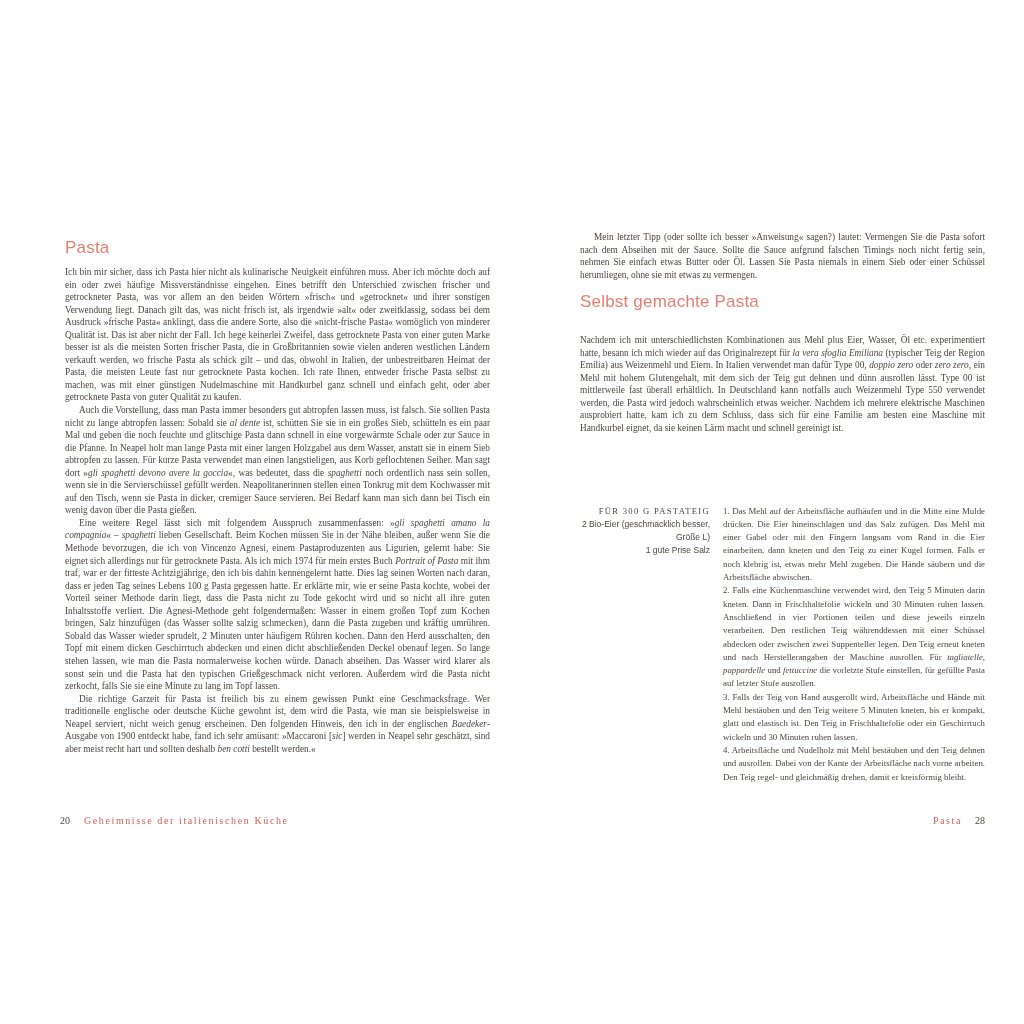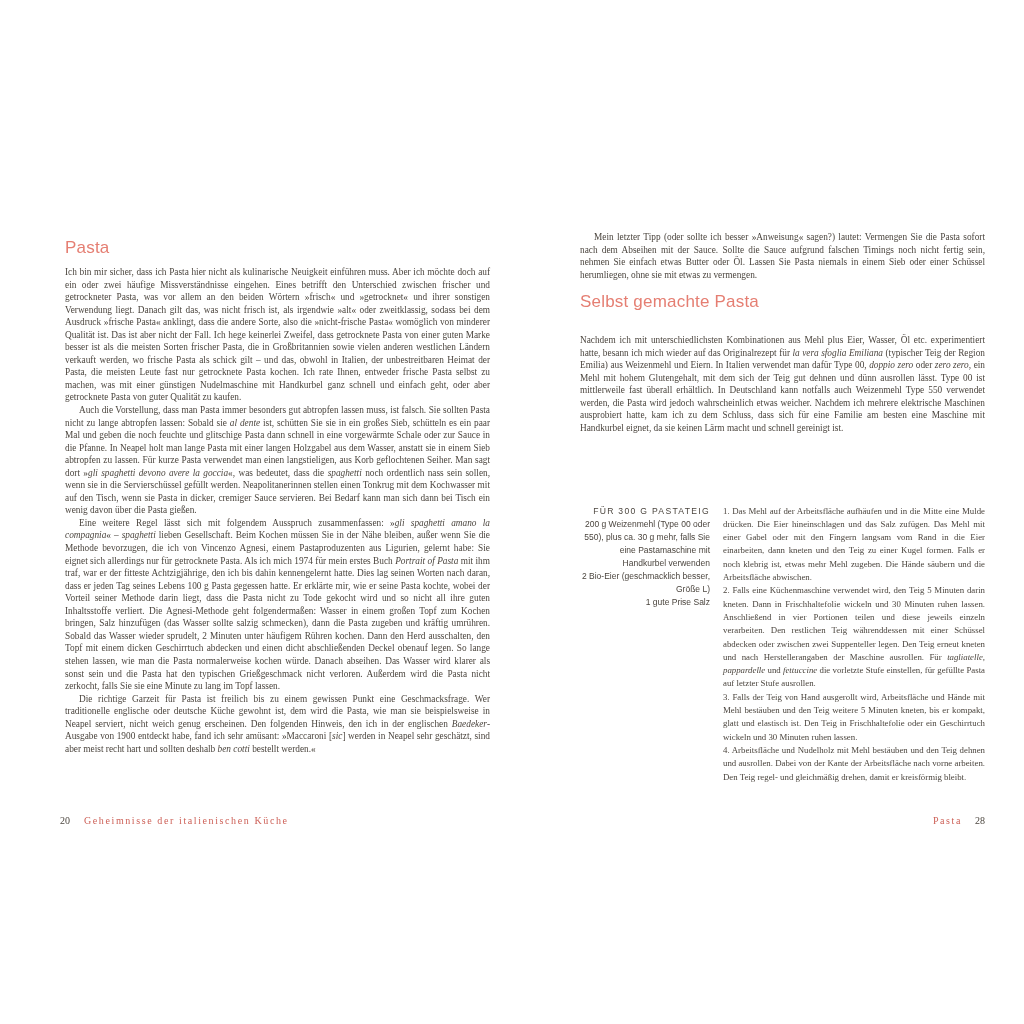--- a/index.html
+++ b/index.html
@@ -11,21 +11,21 @@
   .chapter-heading{font-family:"Liberation Sans",sans-serif;font-weight:400;
           font-size:17px;line-height:20px;margin:0 0 8px 0;letter-spacing:.2px;}
   .page-right .chapter-heading{margin:11px 0 22px 0;}
   .body-text{font-size:9.3px;line-height:12.55px;text-align:justify;}
   .para{margin:0;}
   .indented{text-indent:14px;}
   .it{font-style:italic;margin-top:29px;}
   .recipe{display:flex;gap:13px;margin-top:70px;}
   .ingredients{width:130px;flex:0 0 130px;text-align:right;
           font-family:"Liberation Sans",sans-serif;font-size:8.5px;line-height:13px;}
-  .ingredients-header{font-family:Liberation Sans, sans-serif;font-size:8.6px;
+  .ingredients-header{font-family:Liberation Serif, serif;font-size:8.6px;
           letter-spacing:1.3px;line-height:13px;}
   .ingredient{margin:0;}
   .steps{width:262px;flex:1;font-size:8.8px;line-height:13.3px;text-align:justify;}
   .step{margin:0;}
   .page-footer{position:absolute;font-size:10px;line-height:12px;display:flex;align-items:baseline;margin-left:16px;}
   .footer-left{left:44px;top:815px;gap:14px;}
   .footer-right{right:39px;top:815px;gap:13px;}
   .running-title{letter-spacing:1.6px;}
   .page-number{color:#4b453e;}
 </style>
@@ -54,21 +54,20 @@
     <div class="body-text">
 
     <p class="para"><span>Nachdem ich mit unterschiedlichsten Kombinationen aus Mehl plus Eier, Wasser, Öl etc. experimentiert hatte, besann ich mich wieder auf das Originalrezept für </span><span class="it">la vera sfoglia Emiliana</span><span> (typischer Teig der Region Emilia) aus Weizenmehl und Eiern. In Italien verwendet man dafür Type 00, </span><span class="it">doppio zero</span><span> oder </span><span class="it">zero zero</span><span>, ein Mehl mit hohem Glutengehalt, mit dem sich der Teig gut dehnen und dünn ausrollen lässt. Type 00 ist mittlerweile fast überall erhältlich. In Deutschland kann notfalls auch Weizenmehl Type 550 verwendet werden, die Pasta wird jedoch wahrscheinlich etwas weicher. Nachdem ich mehrere elektrische Maschinen ausprobiert hatte, kam ich zu dem Schluss, dass sich für eine Familie am besten eine Maschine mit Handkurbel eignet, da sie keinen Lärm macht und schnell gereinigt ist.</span></p>
       </div>
 
     <div class="recipe">
       <div class="ingredients">
         <div class="ingredients-header">FÜR 300 G PASTATEIG</div>
         <div>
 
-        <p class="ingredient">200 g Weizenmehl (Type 00 oder 550), plus ca. 30 g mehr, falls Sie eine Pastamaschine mit Handkurbel verwenden</p>
             <p class="ingredient">2 Bio-Eier (geschmacklich besser, Größe L)</p>
             <p class="ingredient">1 gute Prise Salz</p>
           </div>
       </div>
       <div class="steps">
 
       <p class="step"><span>1. Das Mehl auf der Arbeitsfläche aufhäufen und in die Mitte eine Mulde drücken. Die Eier hineinschlagen und das Salz zufügen. Das Mehl mit einer Gabel oder mit den Fingern langsam vom Rand in die Eier einarbeiten, dann kneten und den Teig zu einer Kugel formen. Falls er noch klebrig ist, etwas mehr Mehl zugeben. Die Hände säubern und die Arbeitsfläche abwischen.</span></p>
           <p class="step"><span>2. Falls eine Küchenmaschine verwendet wird, den Teig 5 Minuten darin kneten. Dann in Frischhaltefolie wickeln und 30 Minuten ruhen lassen. Anschließend in vier Portionen teilen und diese jeweils einzeln verarbeiten. Den restlichen Teig währenddessen mit einer Schüssel abdecken oder zwischen zwei Suppenteller legen. Den Teig erneut kneten und nach Herstellerangaben der Maschine ausrollen. Für </span><span class="it">tagliatelle, pappardelle</span><span> und </span><span class="it">fettuccine</span><span> die vorletzte Stufe einstellen, für gefüllte Pasta auf letzter Stufe ausrollen.</span></p>
           <p class="step"><span>3. Falls der Teig von Hand ausgerollt wird, Arbeitsfläche und Hände mit Mehl bestäuben und den Teig weitere 5 Minuten kneten, bis er kompakt, glatt und elastisch ist. Den Teig in Frischhaltefolie oder ein Geschirrtuch wickeln und 30 Minuten ruhen lassen.</span></p>
           <p class="step"><span>4. Arbeitsfläche und Nudelholz mit Mehl bestäuben und den Teig dehnen und ausrollen. Dabei von der Kante der Arbeitsfläche nach vorne arbeiten. Den Teig regel- und gleichmäßig drehen, damit er kreisförmig bleibt.</span></p>

